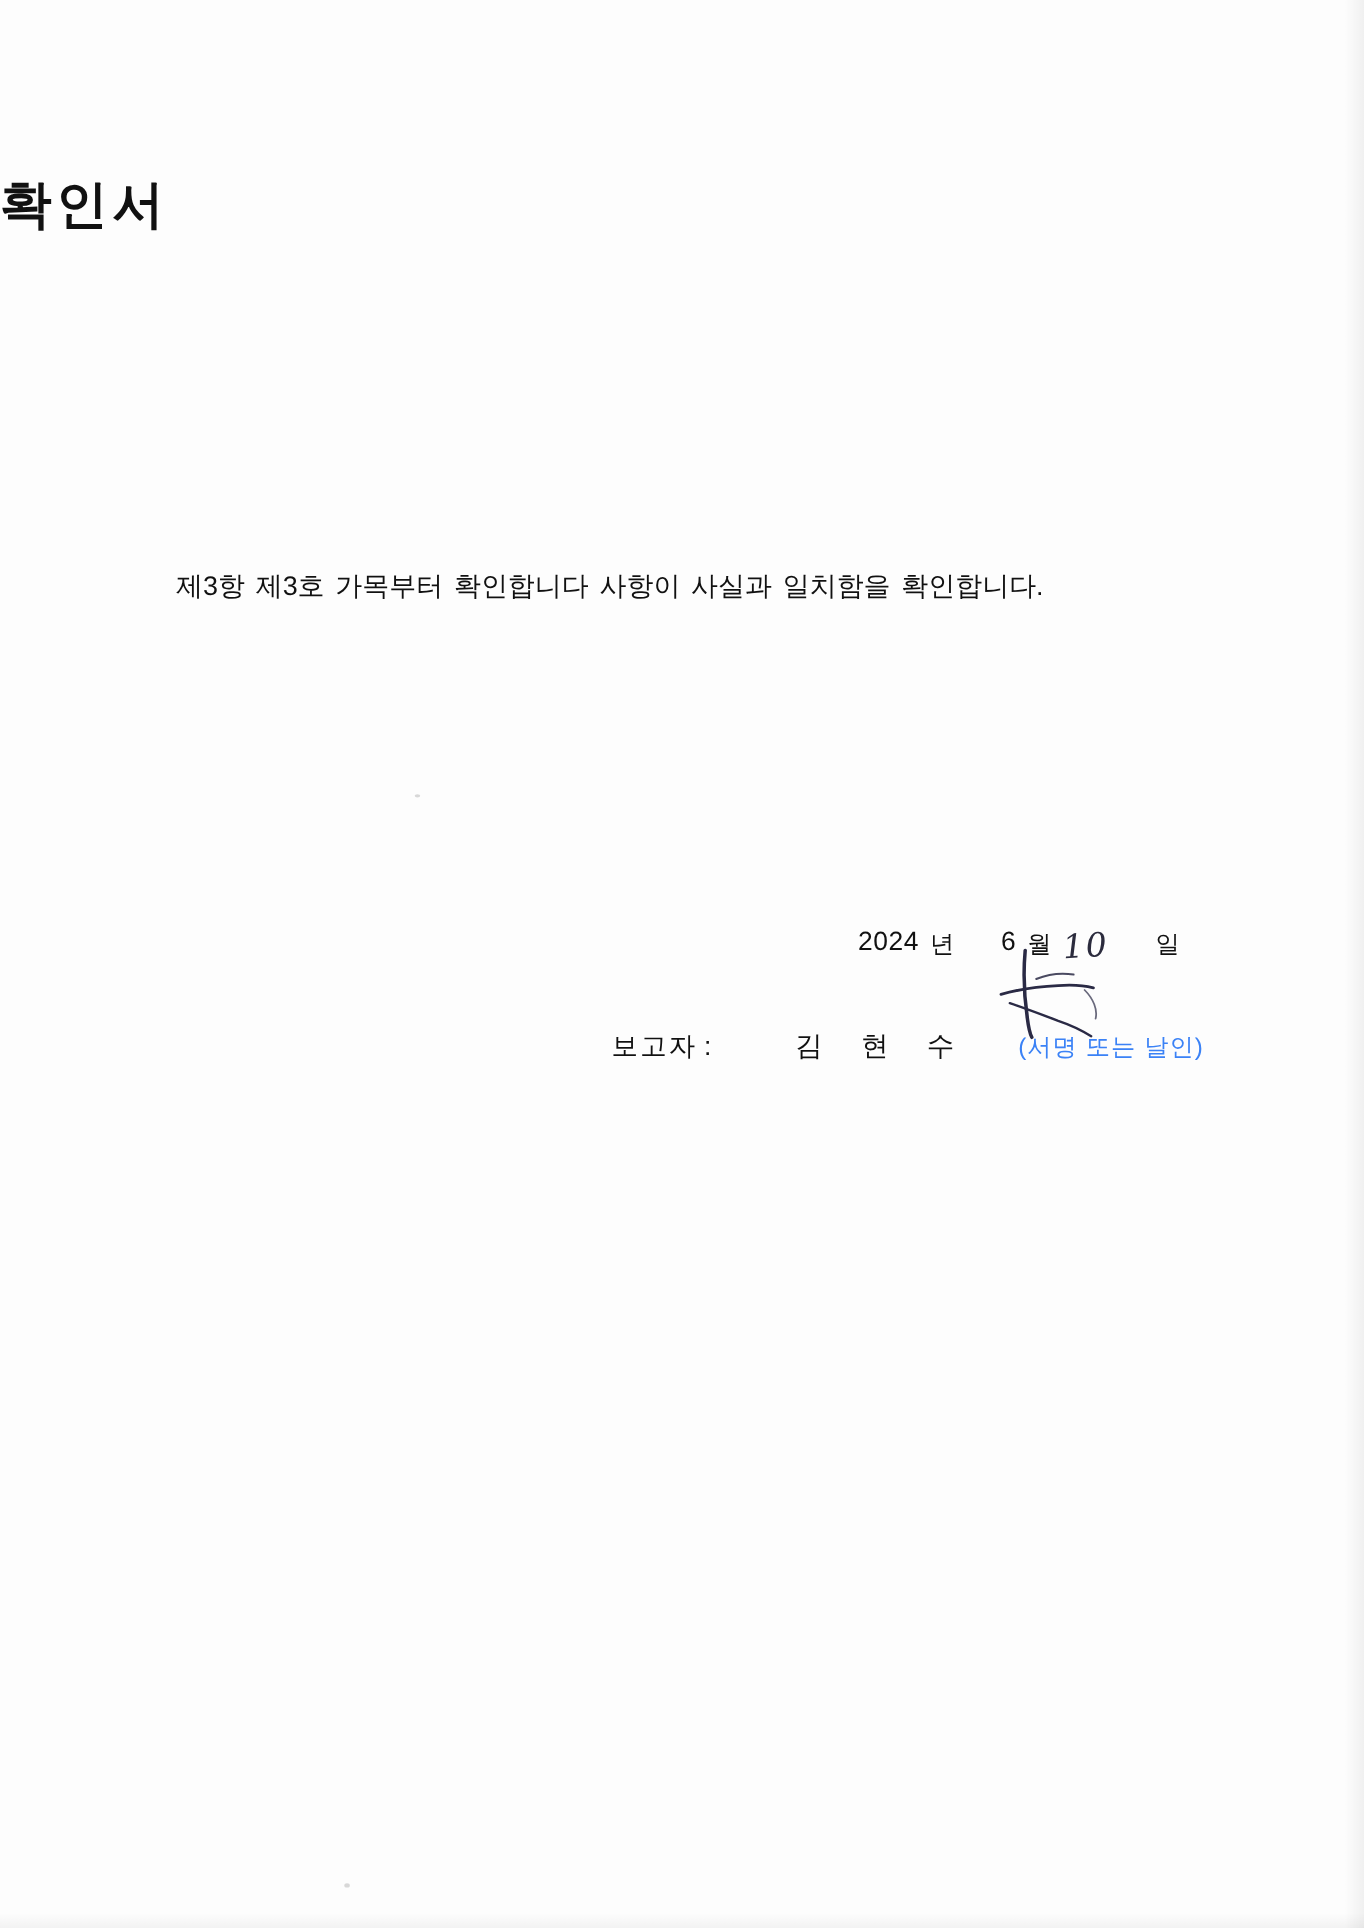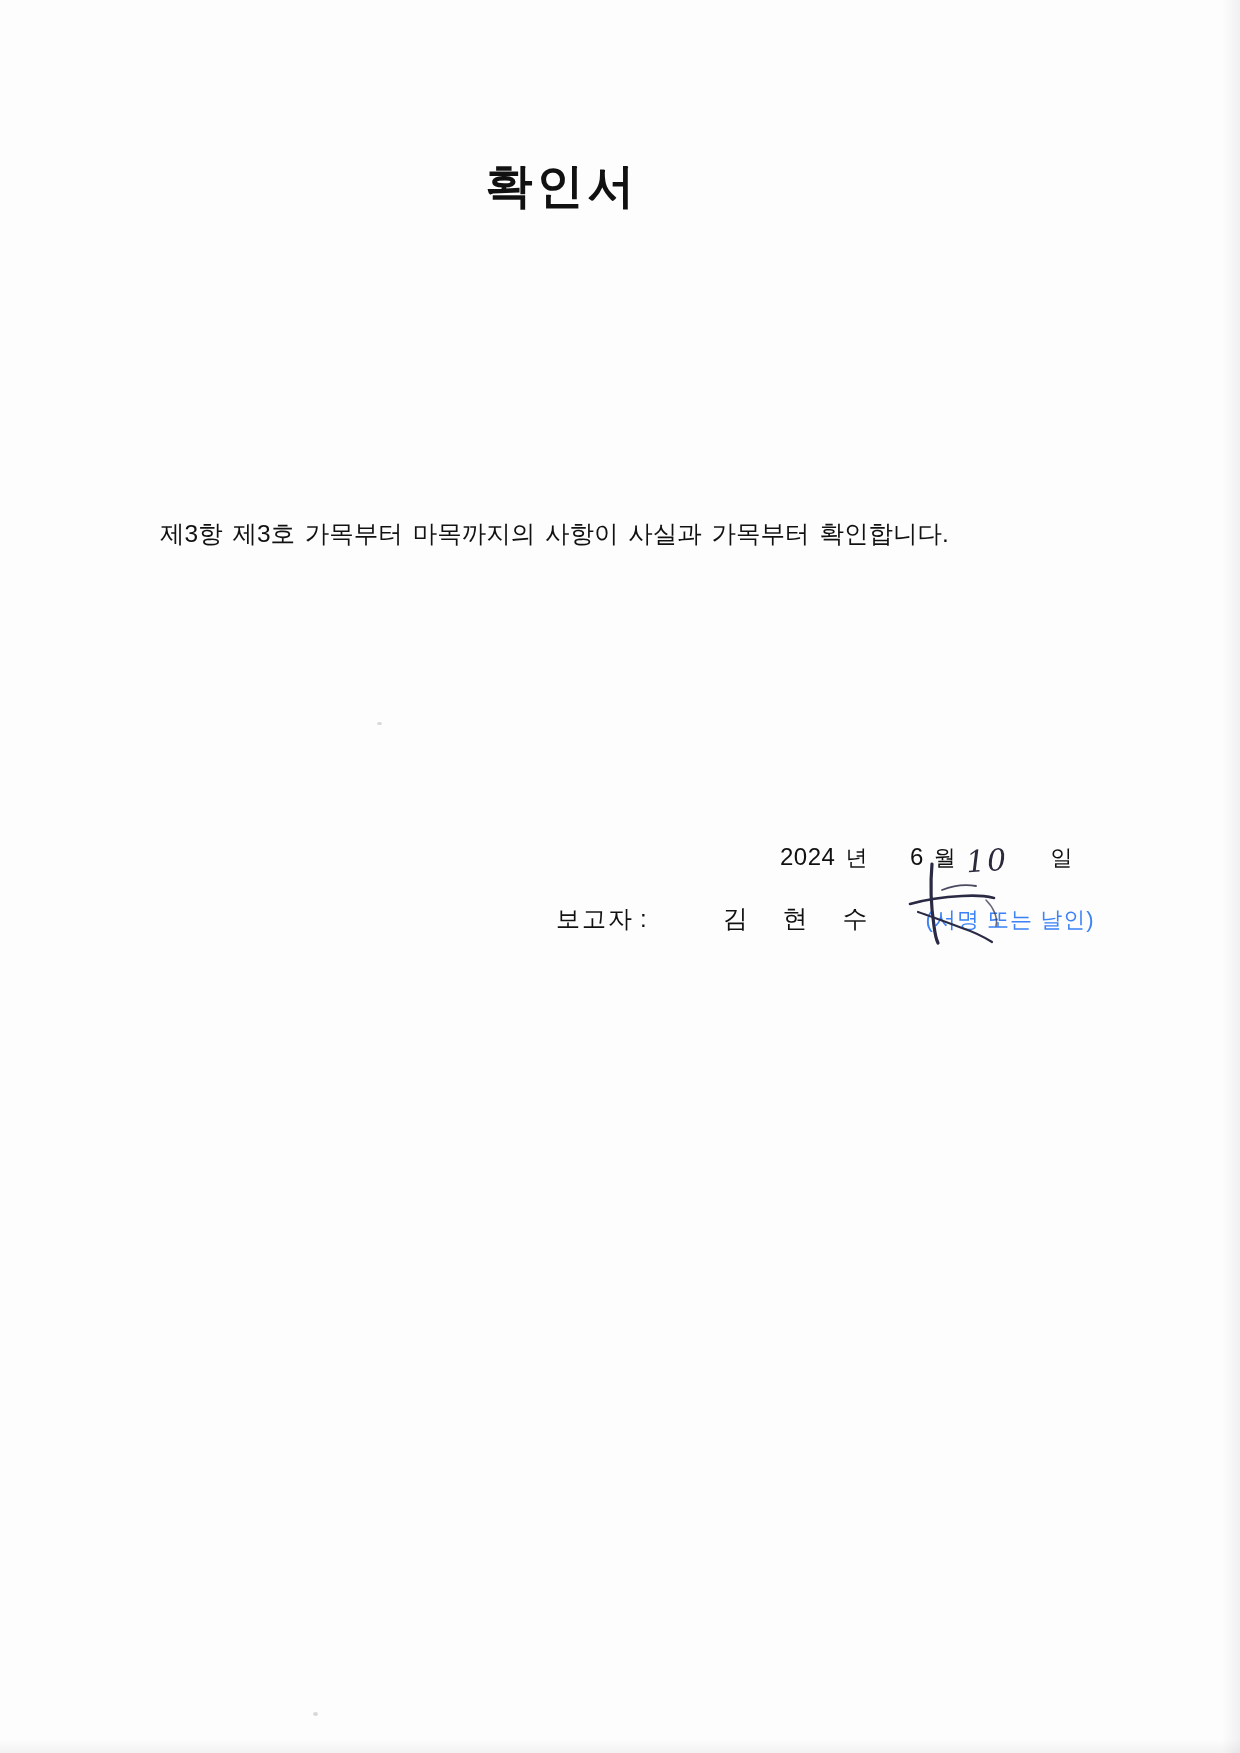--- a/index.html
+++ b/index.html
@@ -38,21 +38,21 @@
     width: 100%;
     height: 14px;
     background: linear-gradient(to bottom, rgba(255,255,255,0) 0%, rgba(0,0,0,0.045) 100%);
   }
 
   .doc-title {
     position: absolute;
     top: 158px;
     left: 0;
     width: 1124px;
-    text-align: center;
+    text-align: left;
     font-size: 47px;
     line-height: 1.2;
     font-weight: 700;
     letter-spacing: 4px;
     color: #111;
   }
 
   .body-text {
     position: absolute;
     top: 508px;
@@ -95,21 +95,21 @@
     font-style: italic;
     font-size: 30px;
     color: #2b2b3d;
     letter-spacing: 2px;
     transform: rotate(-4deg);
     display: inline-block;
   }
 
   .signer-row {
     position: absolute;
-    top: 902px;
+    top: 934px;
     left: 556px;
     font-size: 24px;
     color: #111;
     display: flex;
     align-items: baseline;
     white-space: nowrap;
   }
   .signer-label { letter-spacing: 2px; }
   .signer-colon { margin-left: 6px; }
   .signer-name {
@@ -143,21 +143,21 @@
   .speck-b { top: 1712px; left: 313px; width: 5px; height: 4px; }
 </style>
 </head>
 <body>
 
 <div class="page">
 
   <div class="doc-title">확인서</div>
 
   <div class="body-text">
-    <span class="body-line">제3항 제3호 가목부터 마목까지의 사항이 사실과 가목부터 확인합니다.</span>
+    <span class="body-line">제3항 제3호 가목부터 확인합니다 사항이 사실과 일치함을 확인합니다.</span>
   </div>
 
   <div class="date-row">
     <span class="num">2024</span>
     <span class="unit">년</span>
     <span class="gap-lg"></span>
     <span class="num">6</span>
     <span class="unit">월</span>
     <span class="handwritten-day">10</span>
     <span class="gap-lg"></span>

